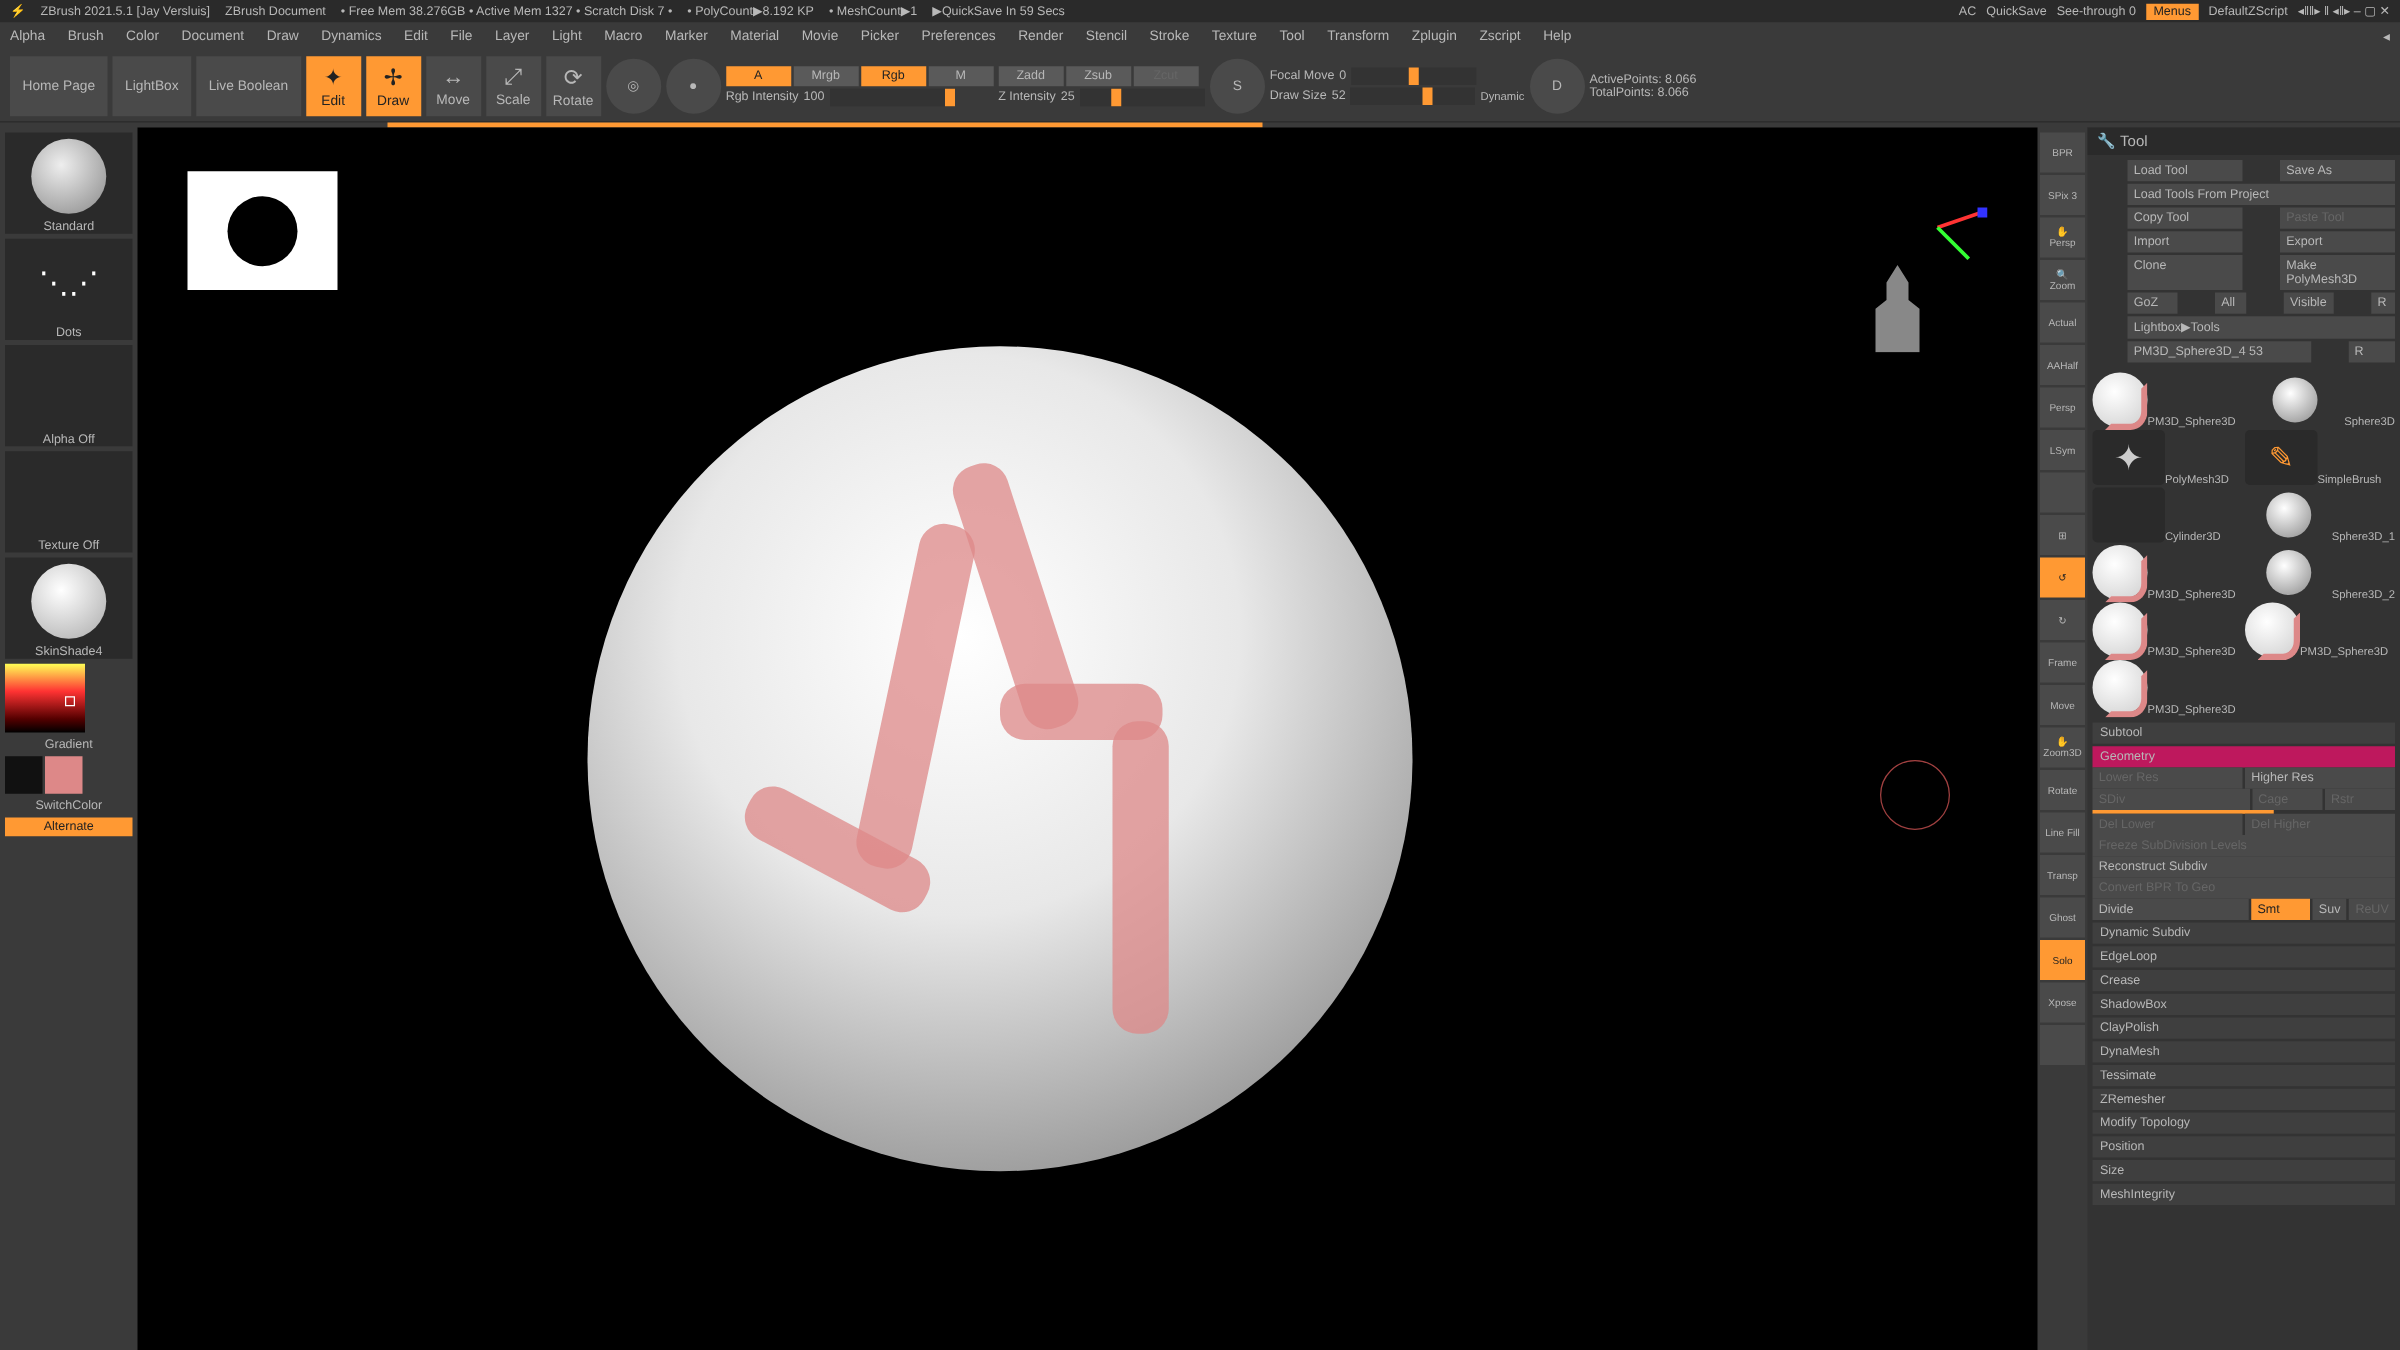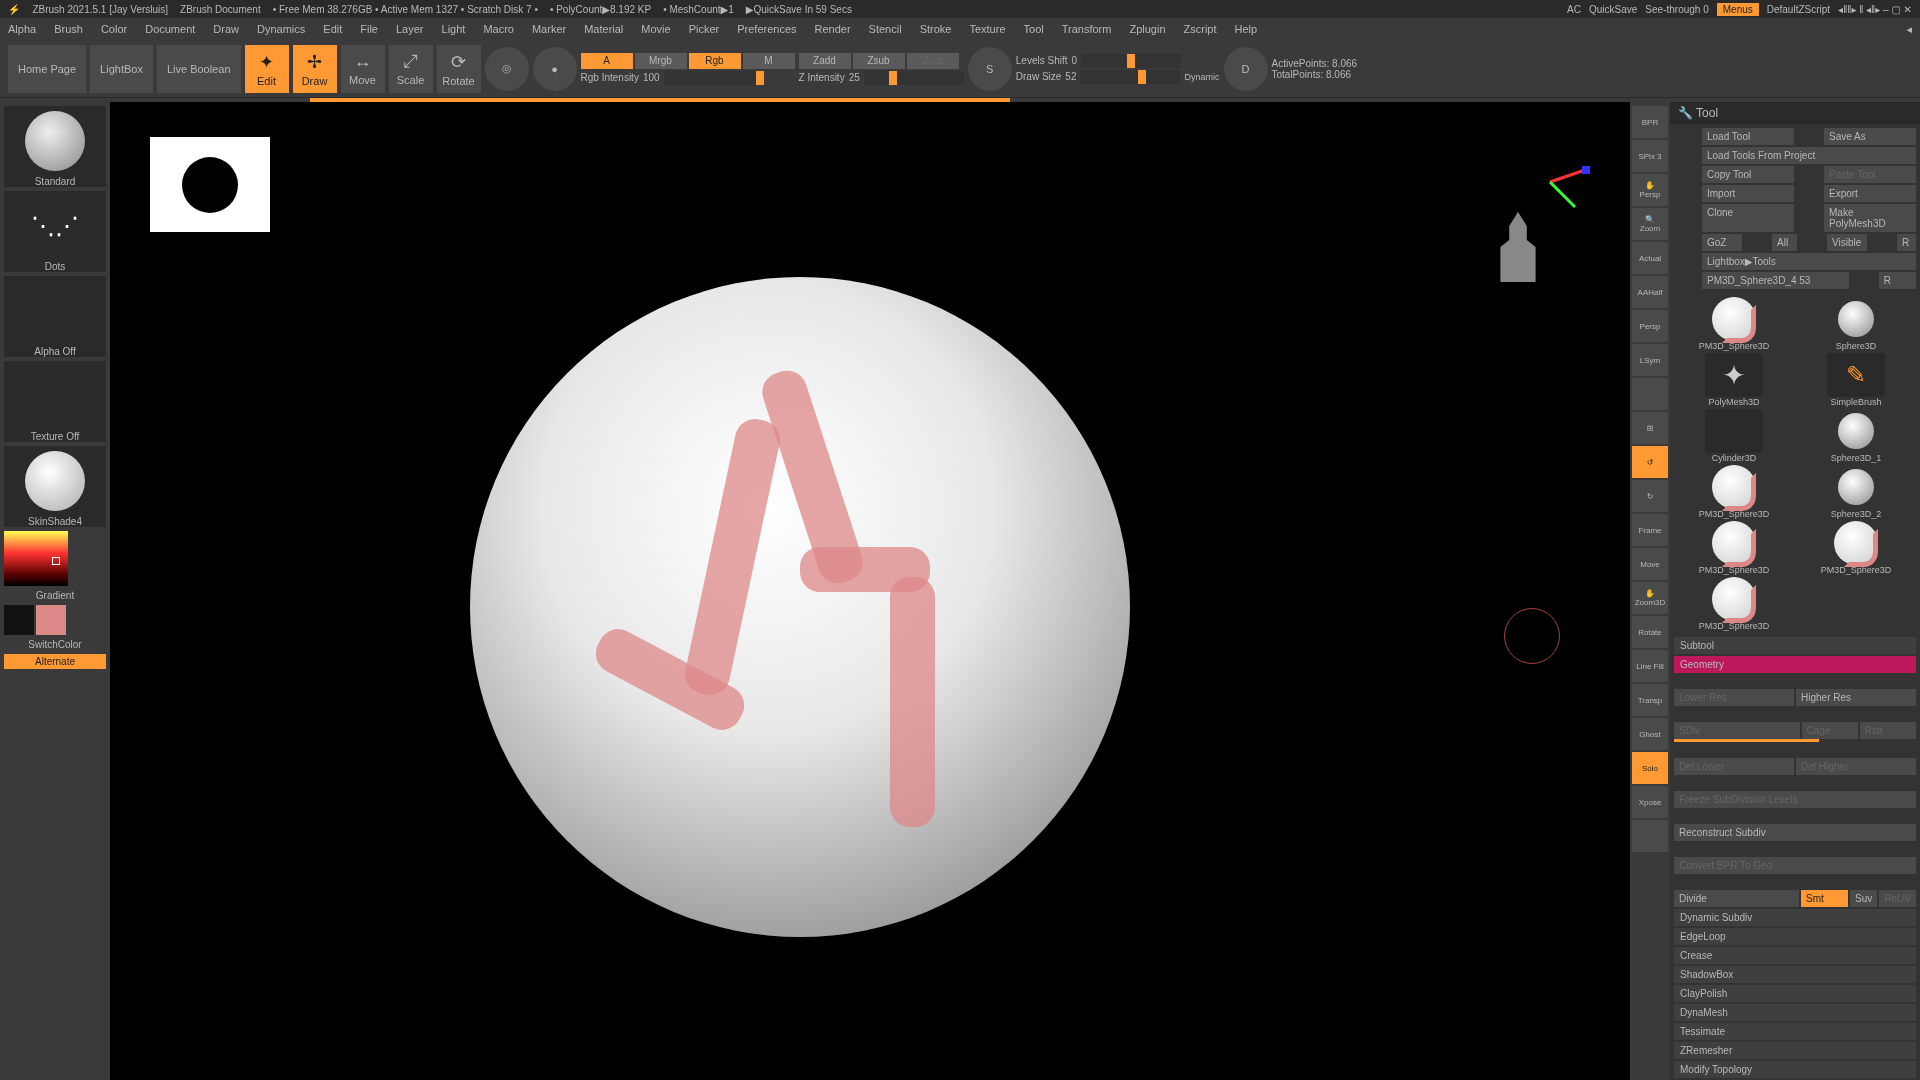--- a/index.html
+++ b/index.html
@@ -40,32 +40,32 @@
 .right-strip { width:40px; background:#3a3a3a; display:flex; flex-direction:column; gap:2px; padding:4px 2px; }
 .right-strip .rbtn { height:32px; background:#4a4a4a; font-size:8px; display:flex; flex-direction:column; align-items:center; justify-content:center; }
 .right-strip .rbtn.active { background:#ff9933; color:#222; }
 .right-panel { width:250px; background:#333; display:flex; flex-direction:column; }
 .right-panel .header { background:#2a2a2a; padding:4px 8px; font-size:12px; }
 .palette { padding:4px; }
 .palette .row { display:flex; gap:2px; margin-bottom:2px; }
 .palette .pbtn { flex:1; background:#4a4a4a; padding:3px 5px; font-size:10px;margin-left:28px; }
 .palette .pbtn.dim { color:#666; }
 .tool-grid { display:grid; grid-template-columns:1fr 1fr; gap:2px; padding:2px 4px; }
-.tool-item { display:flex; flex-direction:column; align-items:center; font-size:9px; }
+.tool-item { display:flex; flex-direction:row; align-items:flex-end; font-size:9px; }
 .tool-item .thumb { width:58px; height:44px; background:#2a2a2a; border-radius:4px; display:flex; align-items:center; justify-content:center; }
 .thumb.sphere-white { background:radial-gradient(circle at 40% 35%, #fff, #888); border-radius:50%; width:36px; height:36px; margin:4px auto; }
 .thumb.sphere-squiggle { background:radial-gradient(circle at 40% 35%, #fff, #ccc); border-radius:50%; width:44px; height:44px; position:relative; }
 .thumb.sphere-squiggle::after { content:""; position:absolute; top:8px; left:10px; width:24px; height:28px; border:5px solid #d88; border-color:transparent #d88 #d88 transparent; border-radius:0 0 40% 0; }
 .thumb.star { color:#ccc; font-size:28px; }
 .thumb.brush-ico { color:#ff9933; font-size:24px; }
 .sub-palette { padding:2px 4px; }
 .sub-palette .hdr { padding:3px 6px; font-size:10px; background:#3f3f3f; margin-top:2px; }
 .sub-palette .hdr.open { background:#be185d; }
 .geo-row { display:flex; gap:2px; }
-.geo-row .gbtn { flex:1; padding:3px 5px; font-size:10px; background:#4a4a4a;margin-top:16px; }
+.geo-row .gbtn { flex:1; padding:3px 5px; font-size:10px; background:#4a4a4a; }
 .geo-row .gbtn.dim { color:#666; }
 .geo-row .gbtn.active { background:#ff9933; color:#222; }
 .color-sq { width:64px; height:55px; background:linear-gradient(to bottom, #ffff55, #ff3333 40%, #550000 80%, #000); }
 .switch-row { display:flex; gap:2px; }
 .switch-row .sw { width:30px; height:30px; }
 .under-strip { height:6px; background:#ff9933; }
 </style>
 </head>
 <body>
 
@@ -171,21 +171,21 @@
         <span>Z Intensity</span> 
         <span>25</span>
         <div class="slider-track">
           <div class="slider-thumb" style="left:25px"></div>
         </div>
       </div>
   </div>
   <div class="circ">S</div>
   <div class="slider-group">
     <div class="slider-row">
-        <span>Levels Shift</span> 
+        <span>Focal Move</span> 
         <span>0</span>
         <div class="slider-track">
           <div class="slider-thumb" style="left:46px"></div>
         </div>
       </div>
     <div class="slider-row">
         <span>Draw Size</span> 
         <span>52</span>
         <div class="slider-track">
           <div class="slider-thumb" style="left:58px"></div>

